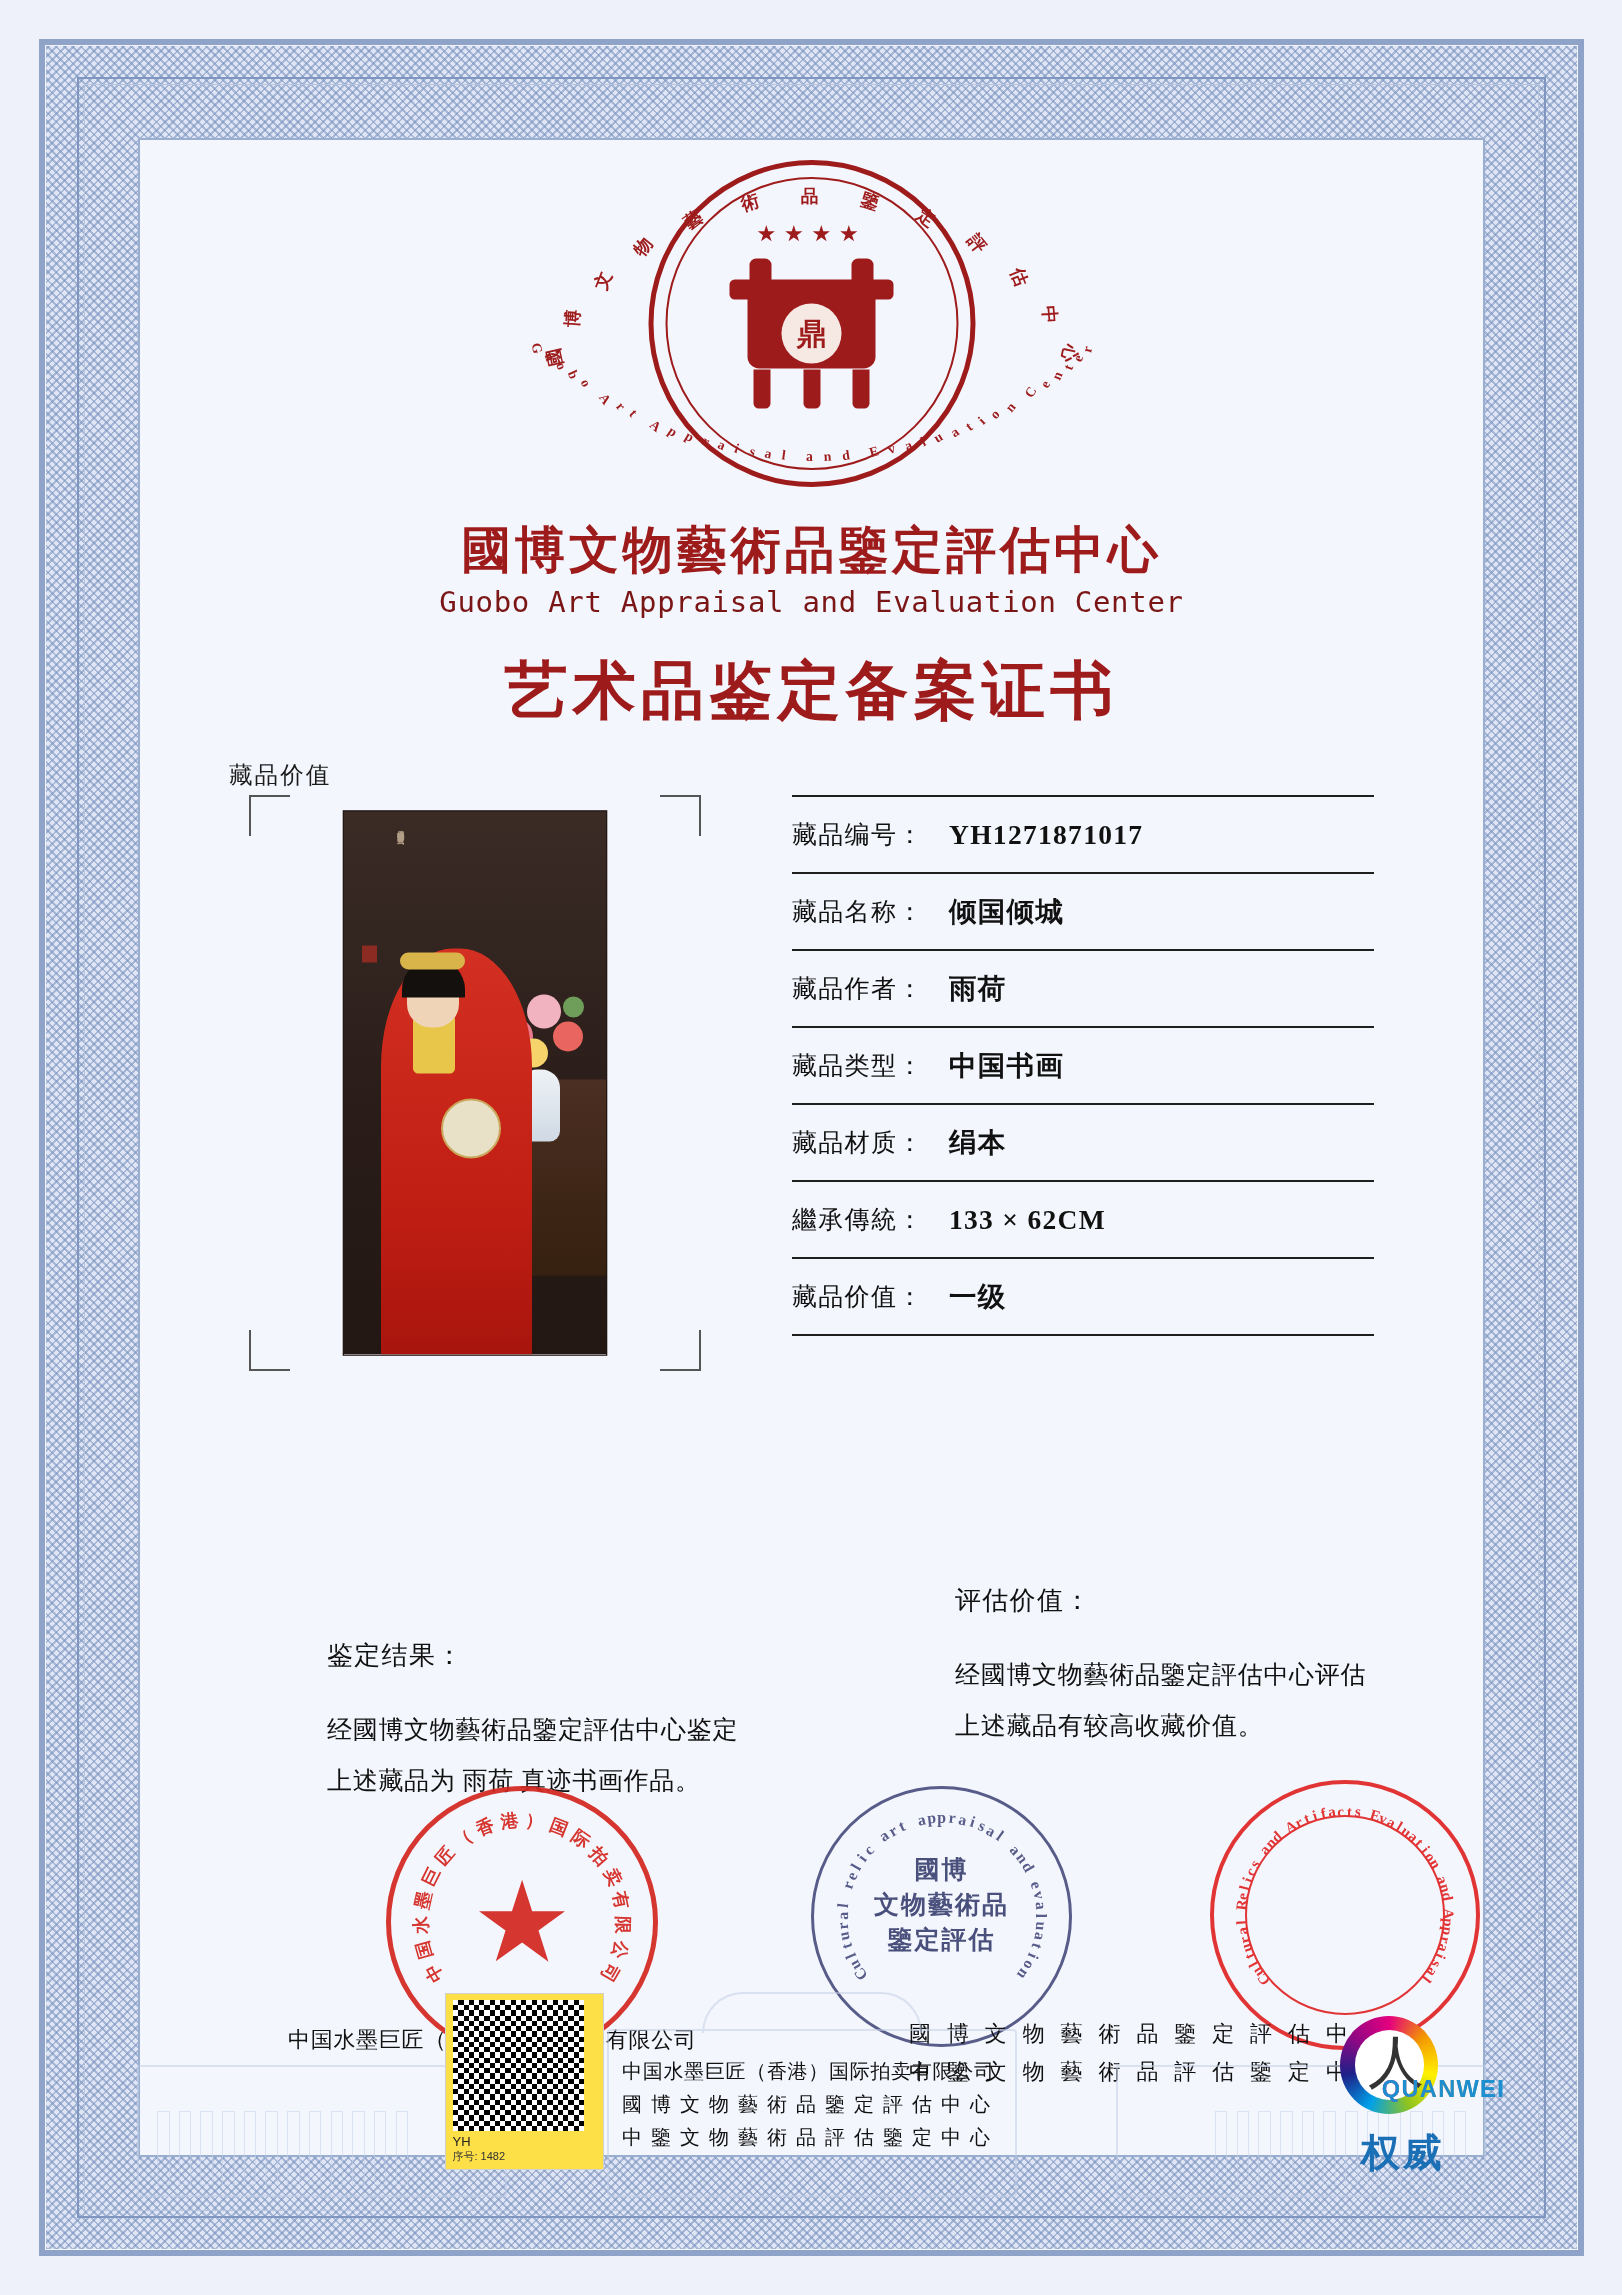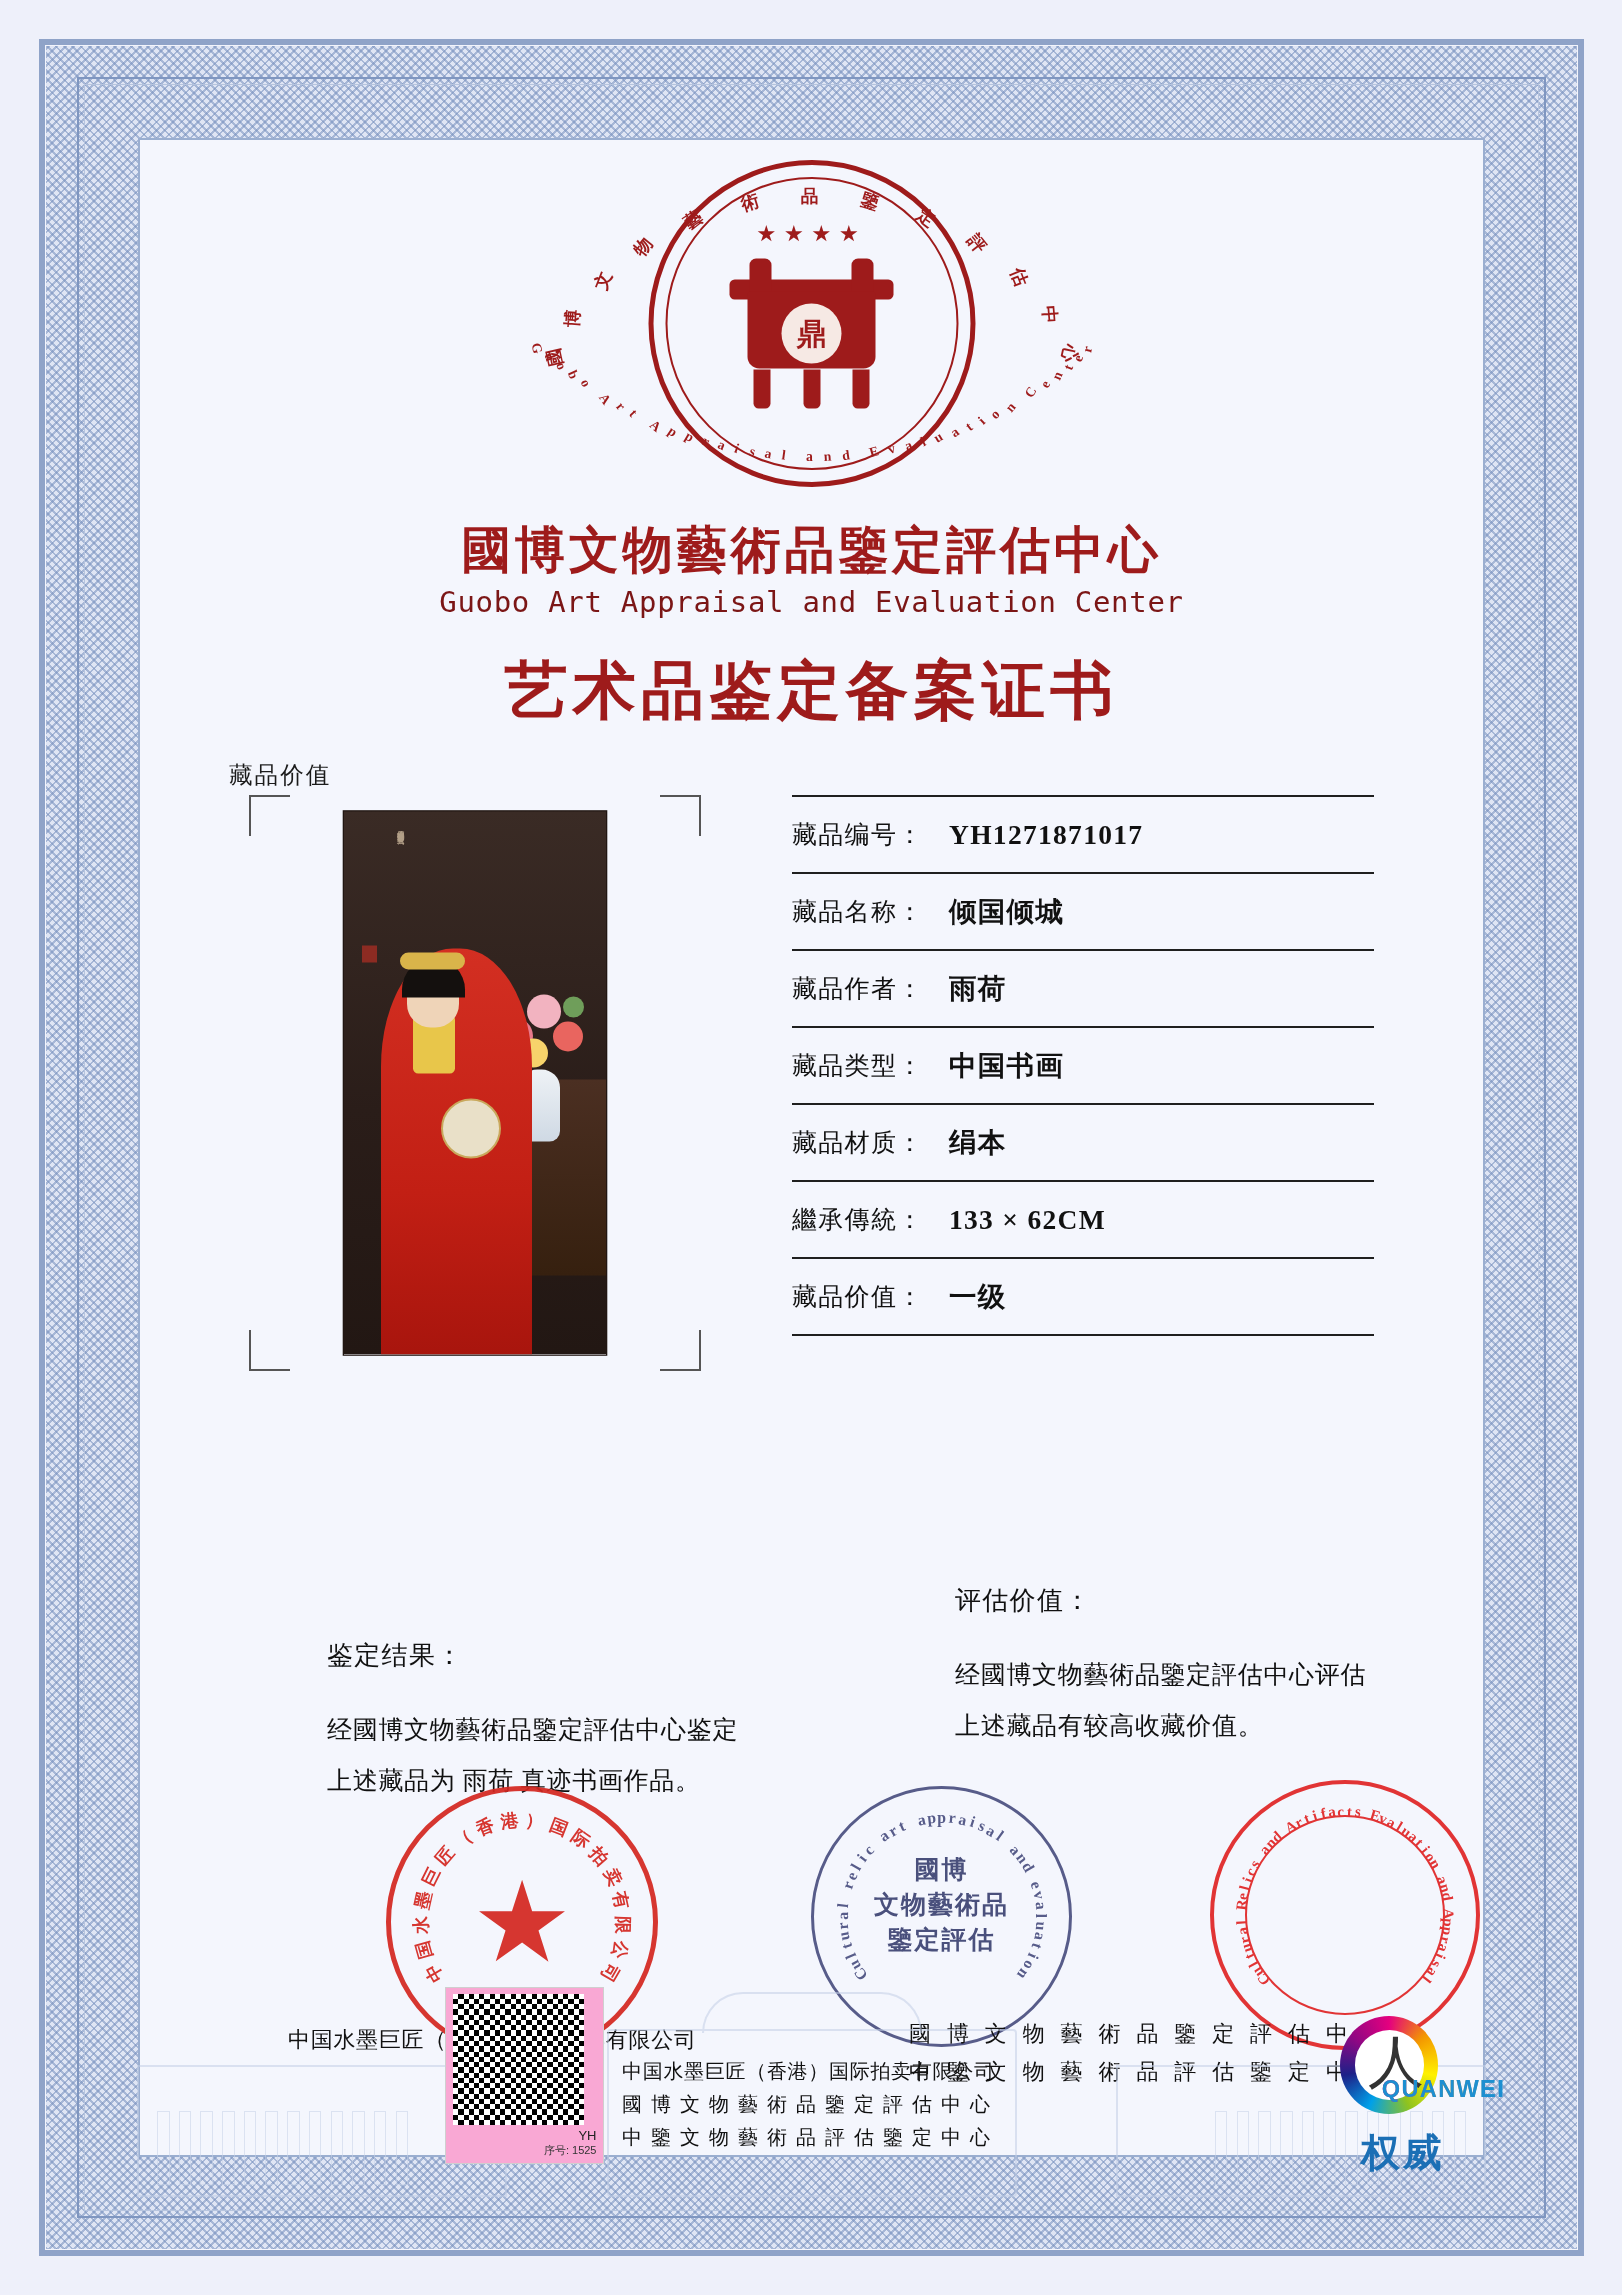--- a/index.html
+++ b/index.html
@@ -527,26 +527,26 @@
   }
   .col {
     width: 10.5px;
     height: 72px;
     border: 1.3px solid #c8d3e8;
   }
 
   .qr-box {
     position: absolute;
     left: 445px;
-    bottom: 131px;
+    bottom: 125px;
     width: 144px;
-    background: #f9a8d4;
+    background: #fde047;
     border: 1.3px solid #cfcfcf;
     padding: 6.5px 6.5px 5.2px 6.5px;
-    text-align: right;
+    text-align: left;
   }
   .qr {
     width: 131px; height: 131px;
     background-color: #fff;
     background-image:
       repeating-linear-gradient(90deg, #000 0 5.2px, #fff 5.2px 10.5px),
       repeating-linear-gradient(0deg, #000 0 5.2px, #fff 5.2px 10.5px);
     background-blend-mode: difference;
   }
   .qr-code-label {
@@ -908,21 +908,21 @@
       <span class="col"></span>
         <span class="col"></span>
         <span class="col"></span>
         <span class="col"></span>
     </div>
   </div>
 
   <div class="qr-box">
     <div class="qr"></div>
     <div class="qr-code-label">YH</div>
-    <div class="qr-serial">序号: 1525</div>
+    <div class="qr-serial">序号: 1482</div>
   </div>
 
   <div class="footer-lines">
     <div class="l1">中国水墨巨匠（香港）国际拍卖有限公司</div>
     <div>國 博 文 物 藝 術 品 鑒 定 評 估 中 心</div>
     <div>中 鑒 文 物 藝 術 品 評 估 鑒 定 中 心</div>
   </div>
 
   <div class="quanwei">
     <div class="qw-globe"></div>

